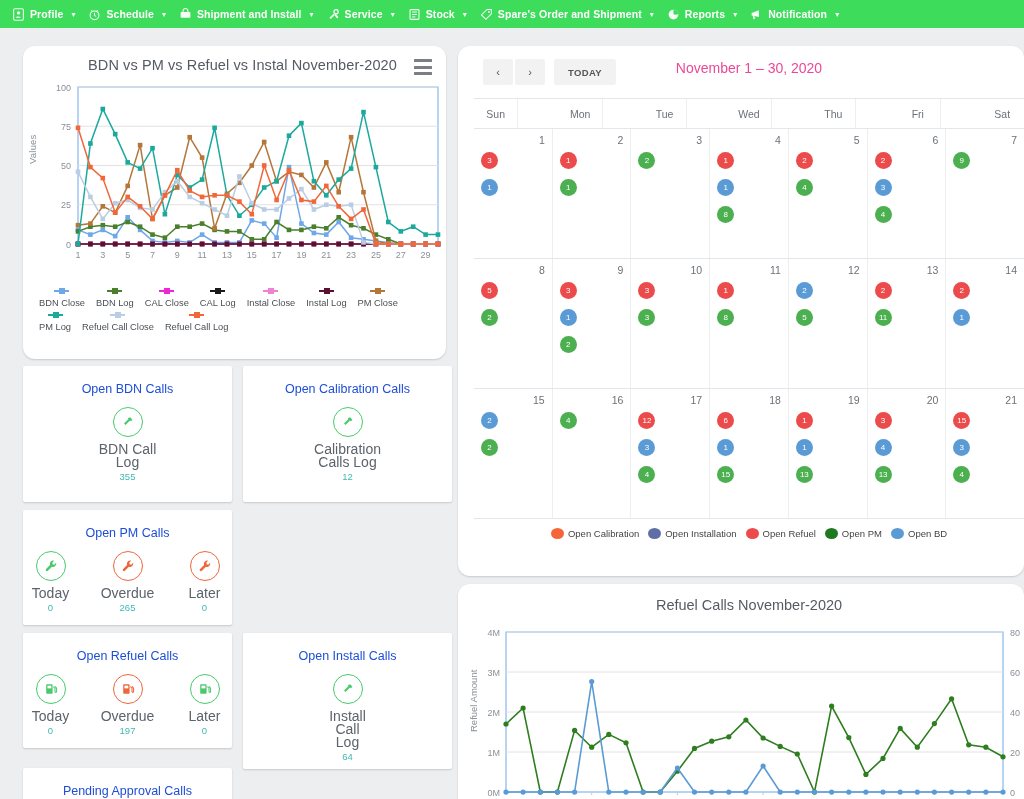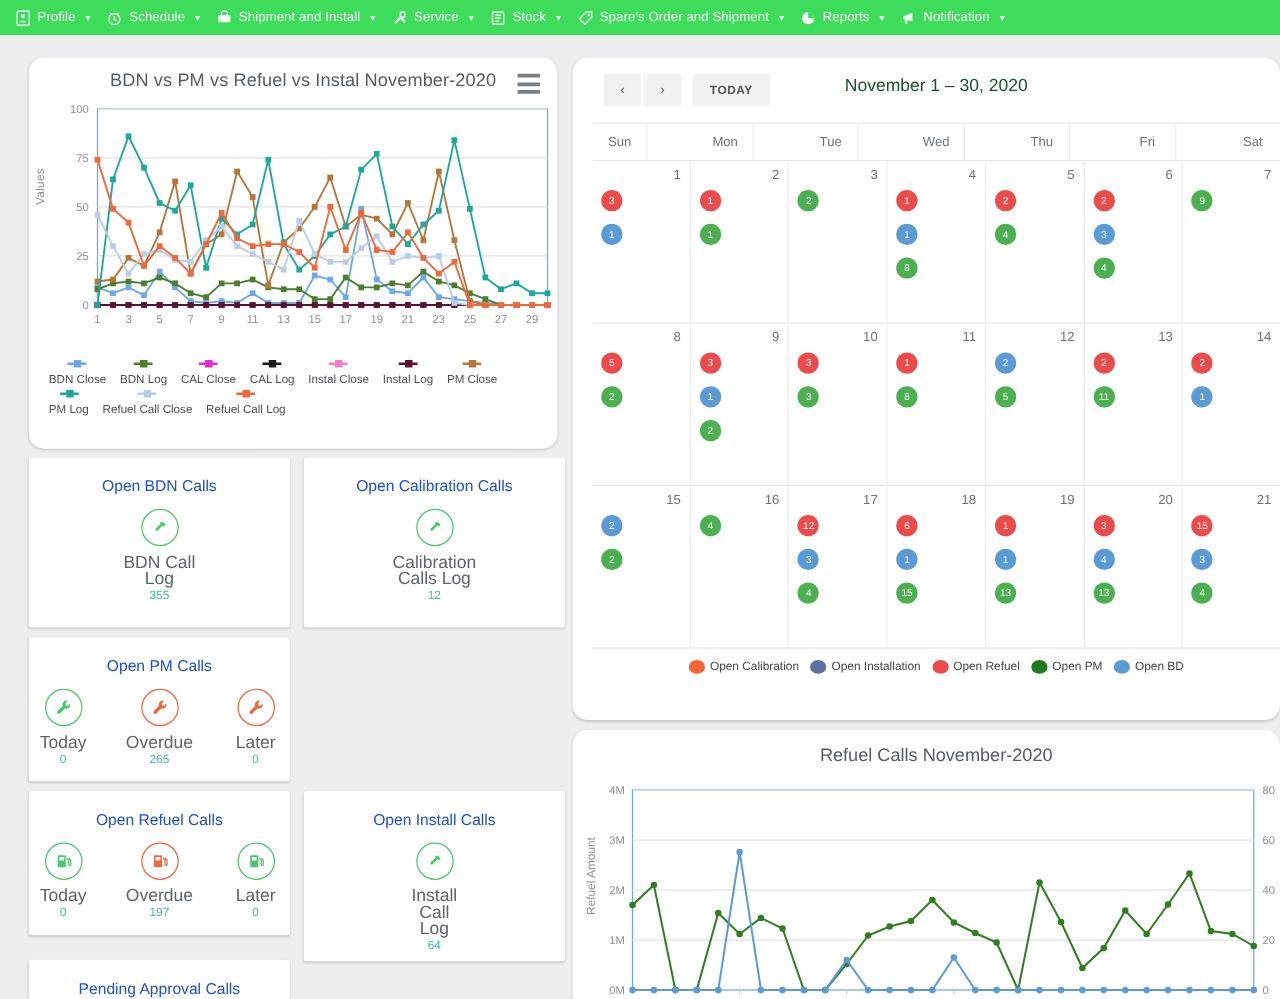--- a/index.html
+++ b/index.html
@@ -22,21 +22,21 @@
     font-size: 10.5px;
     white-space: nowrap;
     overflow: hidden;
   }
   .nav-item {
     display: flex; align-items: center; gap: 5px;
     padding: 0 9px 0 4px;
     height: 28px; cursor: pointer;
   }
   .nav-icon { width: 13px; height: 13px; display:inline-block; flex:0 0 auto; opacity:.95;}
-  .nav-label { font-size: 10.5px; letter-spacing: .1px;}
+  .nav-label { font-size: 10.5px; letter-spacing: .1px; font-weight: bold;}
   .caret { font-size: 8px; opacity:.95; margin-left:3px; }
 
   
   #page { position: relative; width: 1024px; height: 771px; background:#eceef0; }
   #leftrail { position:absolute; left:0; top:0; width:14px; height:771px; background:#eceef0;}
   #leftcol { position: absolute; left: 14px; top: 0px; width: 441px; height: 771px; }
   #rightcol { position: absolute; left: 455px; top: 0px; width: 569px; height: 771px; }
 
   .card {
     background: #ffffff;
@@ -88,21 +88,21 @@
   #caltoolbar { height:52px; position:relative; }
   .calbtn {
     position:absolute; top:13px; height:26px; background:#f2f2f2;
     border:none; color:#555; font-size:11px; cursor:pointer; border-radius:2px;
   }
   #cal-prev { left:9px; width:30px; }
   #cal-next { left:41px; width:30px; }
   #cal-today { left:80px; width:62px; font-size:9.5px; font-weight:bold; letter-spacing:.4px;}
   #cal-range {
     position:absolute; left:0; right:0; top:14px; text-align:center;
-    color:#14532d; font-size:14px;
+    color:#ec4899; font-size:14px;
   }
   #calgrid { border-top:1px solid #e4e6e8; }
   .calhead { display:flex; border-bottom:1px solid #e4e6e8;gap:40px; }
   .calhead div {
     flex:1 1 0; text-align:center; font-size:10.5px; color:#6b7178;
     padding:9px 0 8px 0; border-right:1px solid #eceeef;
   }
   .calhead div:last-child { border-right:none; }
   .calrow { display:flex; border-bottom:1px solid #e4e6e8; height:130px; }
   .calcell { flex:1 1 0; border-right:1px solid #eceeef; position:relative; padding:5px 7px;}

